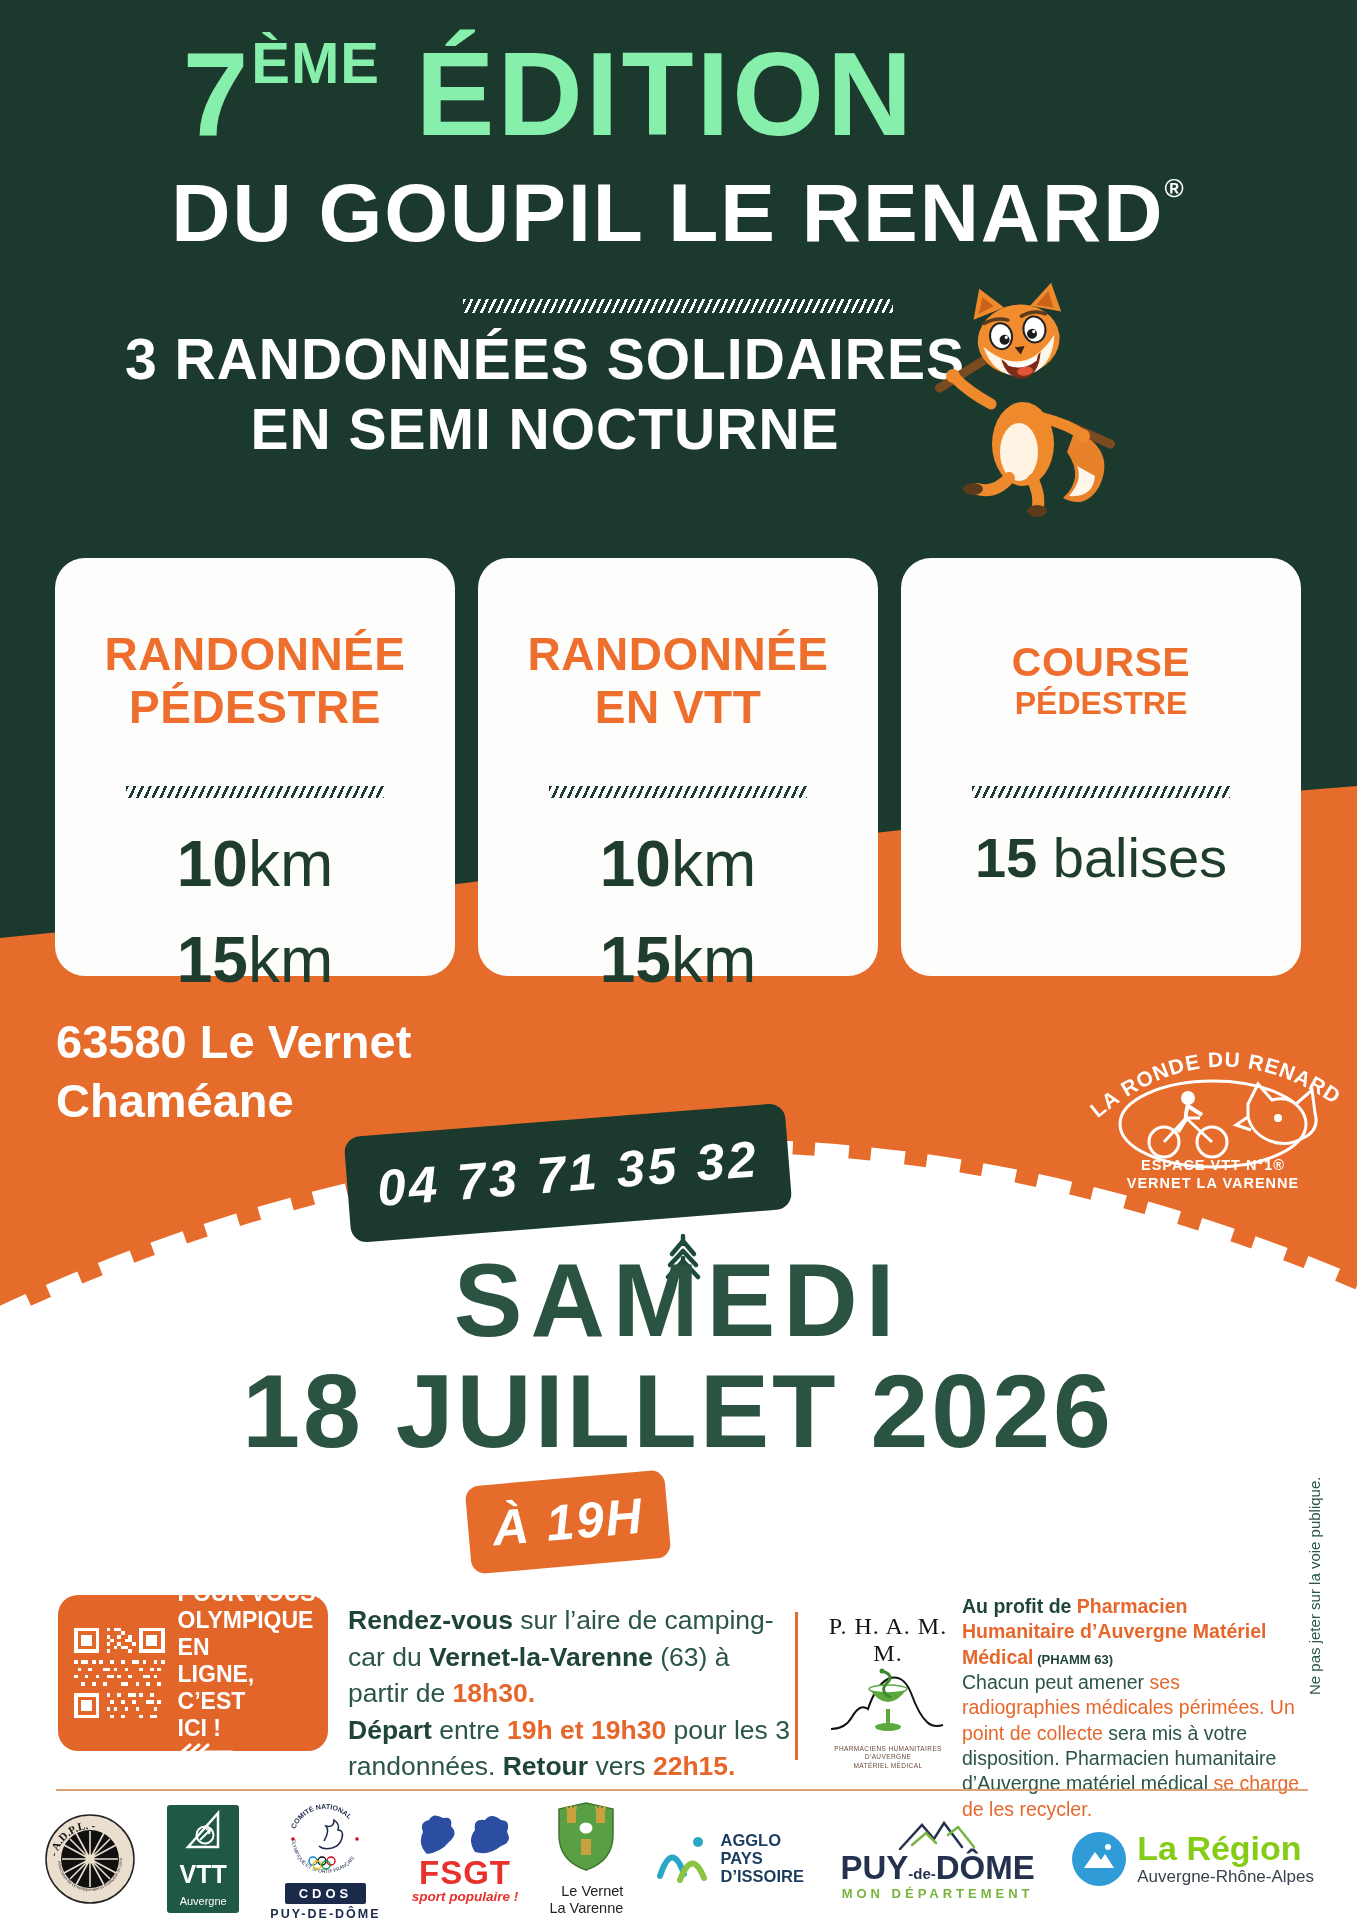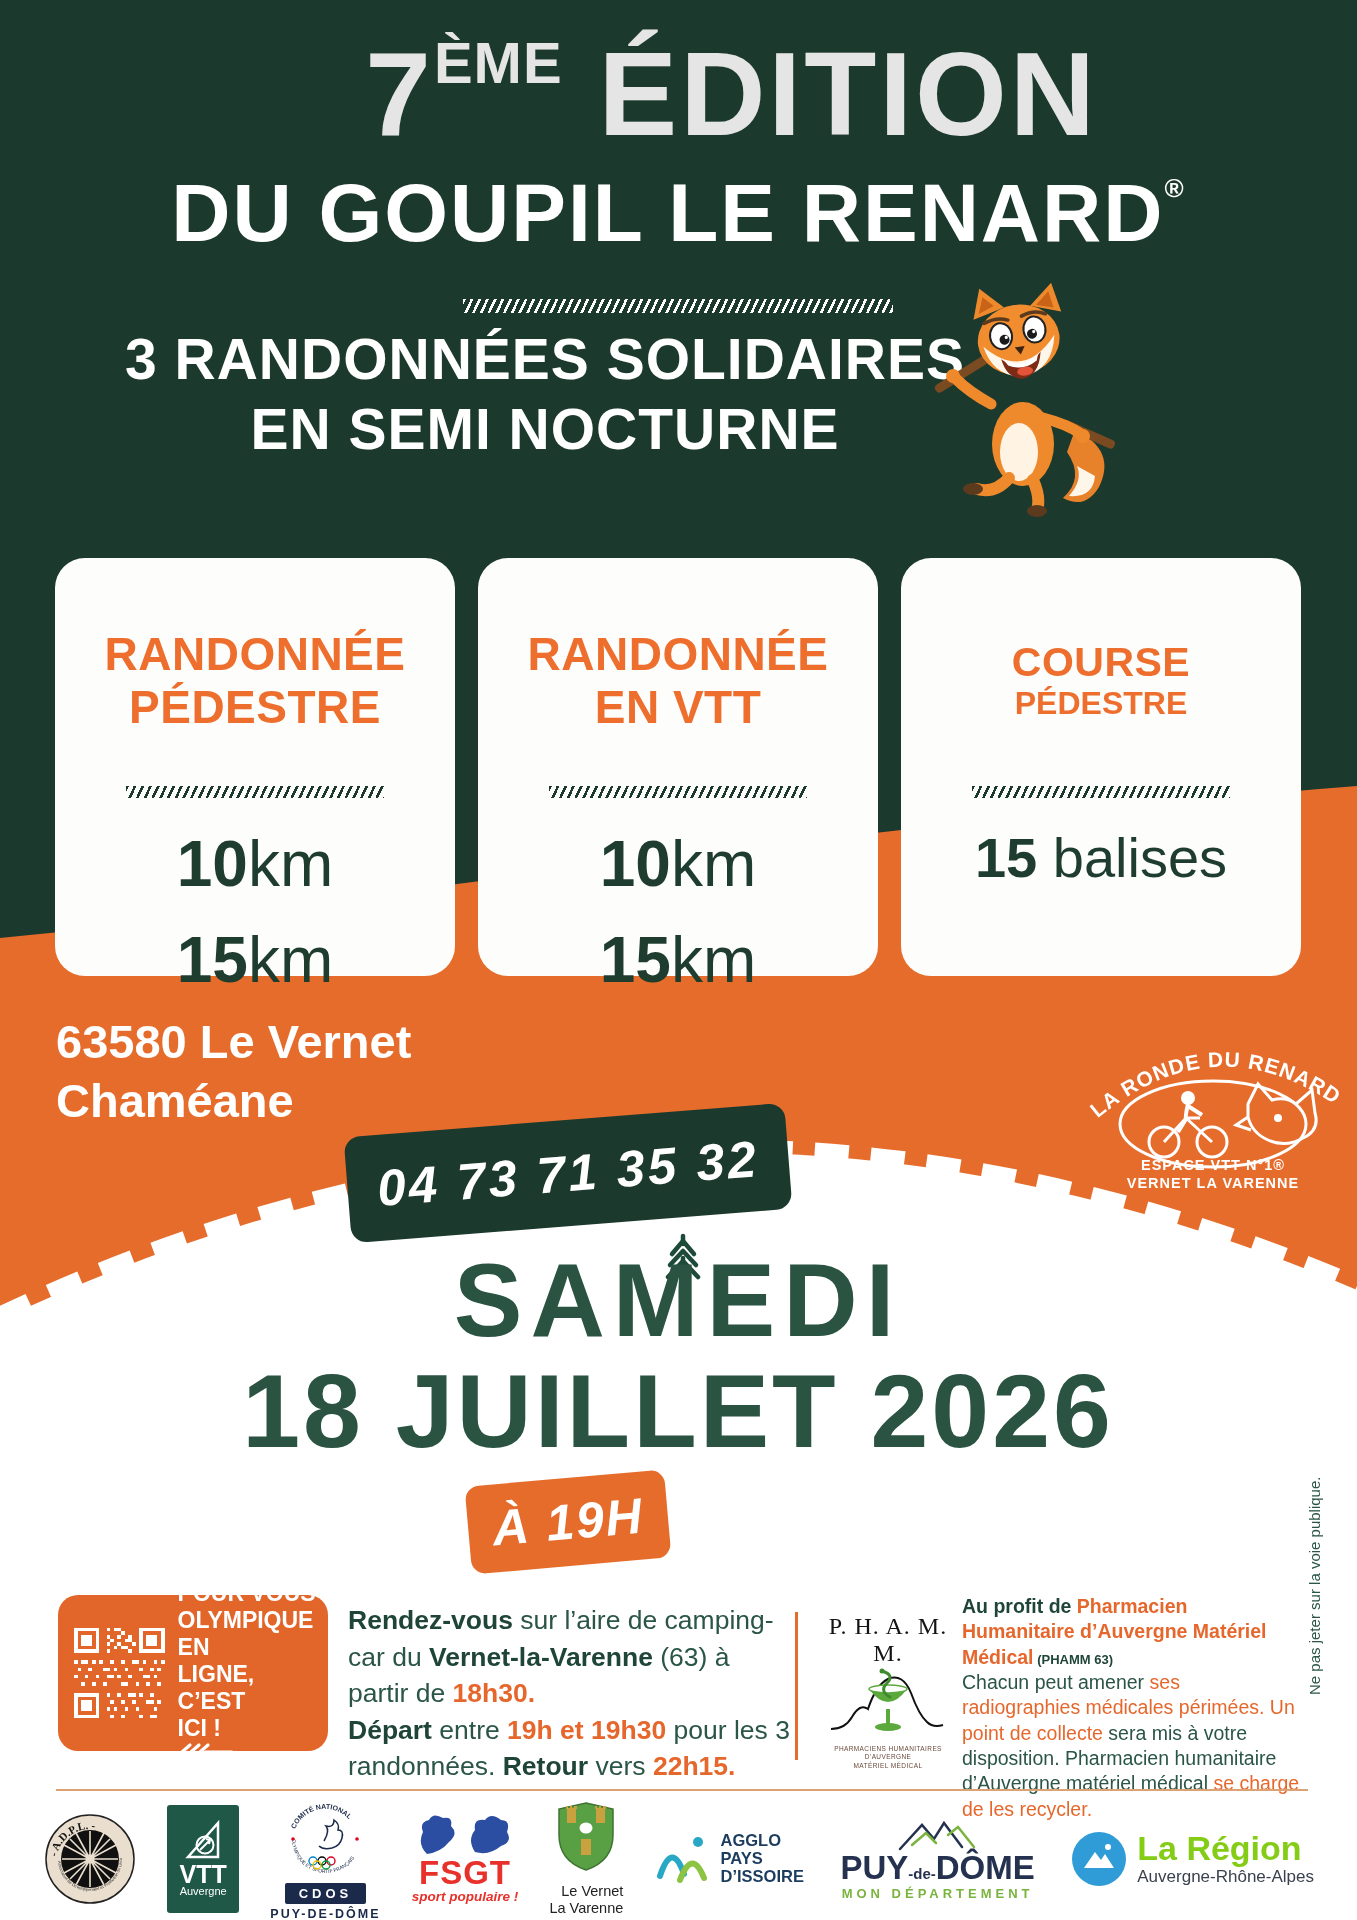--- a/index.html
+++ b/index.html
@@ -1,20 +1,20 @@
 <!DOCTYPE html>
 <html><head>
 <meta charset="utf-8">
 <style>
   html,body{margin:0;padding:0;background:#555;}
   .poster{position:relative;width:1357px;height:1920px;margin:0 auto;background:#1C392D;overflow:hidden;
           font-family:"Liberation Sans",sans-serif;}
   .abs{position:absolute;}
   
-  .title1{top:34px;left:0;width:1098px;text-align:right;color:#e5e5e5;font-weight:800;font-size:118px;letter-spacing:3px;line-height:1;}
+  .title1{top:34px;left:0;width:1098px;text-align:center;color:#86efac;font-weight:800;font-size:118px;letter-spacing:3px;line-height:1;}
   .title1 .sup{font-size:58px;vertical-align:52px;letter-spacing:1px;}
   .title2{top:172px;left:0;width:1357px;text-align:center;color:#fff;font-weight:800;font-size:82px;letter-spacing:2px;line-height:1;}
   .title2 .reg{font-size:26px;vertical-align:44px;}
   .hatch{background:repeating-linear-gradient(115deg,currentColor 0 2.6px,transparent 2.6px 7px);}
   .hatch-header{top:299px;left:463px;width:430px;height:14px;color:#fff;}
   .sub1{top:326px;left:0;width:1090px;text-align:center;color:#fff;font-weight:800;font-size:57px;letter-spacing:1px;}
   .sub2{top:396px;left:0;width:1090px;text-align:center;color:#fff;font-weight:800;font-size:57px;letter-spacing:1px;}
   
   .bgshapes{inset:0;width:1357px;height:1920px;z-index:1;}
   
@@ -56,21 +56,21 @@
   .phamm-title{font-family:"Liberation Serif",serif;color:#141414;font-size:24px;letter-spacing:1px;}
   .phamm-cap{color:#6B4A3A;font-size:6.5px;line-height:1.3;letter-spacing:.4px;}
   .benefit{top:1594px;left:962px;width:340px;color:#2A5547;font-size:19.5px;line-height:1.3;z-index:3;}
   .benefit .phamm63{font-size:13px;font-weight:700;color:#1F4539;}
   .vnote{top:1395px;left:1306px;height:300px;writing-mode:vertical-rl;transform:rotate(180deg);
          color:#2A5547;font-size:15px;z-index:3;}
   .hr-div{top:1789px;left:56px;width:1252px;height:2px;background:#DCA273;z-index:3;}
   
   .logos{top:1800px;left:44px;width:1270px;height:118px;display:flex;align-items:center;justify-content:space-between;z-index:3;}
   .logo{display:flex;flex-direction:column;align-items:center;}
-  .vtt-box{width:72px;height:108px;background:#1F5847;border-radius:3px;display:flex;flex-direction:column;align-items:center;justify-content:center;padding-bottom:6px;box-sizing:border-box;}
+  .vtt-box{width:72px;height:108px;background:#1F5847;border-radius:3px;display:flex;flex-direction:column;align-items:center;justify-content:space-between;padding-bottom:6px;box-sizing:border-box;}
   .vtt-big{color:#fff;font-weight:800;font-size:25px;line-height:.9;}
   .vtt-small{color:#fff;font-size:11px;}
   .cdos-box{background:#1B2A4A;color:#fff;font-weight:700;font-size:13px;letter-spacing:4px;padding:3px 14px;border-radius:2px;margin-top:2px;}
   .cdos-dept{color:#1B2A4A;font-weight:700;font-size:12.5px;letter-spacing:2px;margin-top:3px;}
   .fsgt-name{color:#E8312A;font-weight:800;font-size:33px;line-height:.9;letter-spacing:1px;}
   .fsgt-tag{color:#E8312A;font-style:italic;font-weight:700;font-size:13.5px;margin-top:2px;}
   .shield-cap{color:#222;font-size:14.5px;line-height:1.15;text-align:right;margin-top:12px;}
   .agglo{flex-direction:row;gap:8px;align-items:center;}
   .agglo-txt{color:#1B3C5E;font-weight:700;font-size:16.5px;line-height:1.08;}
   .puy{width:205px;}

